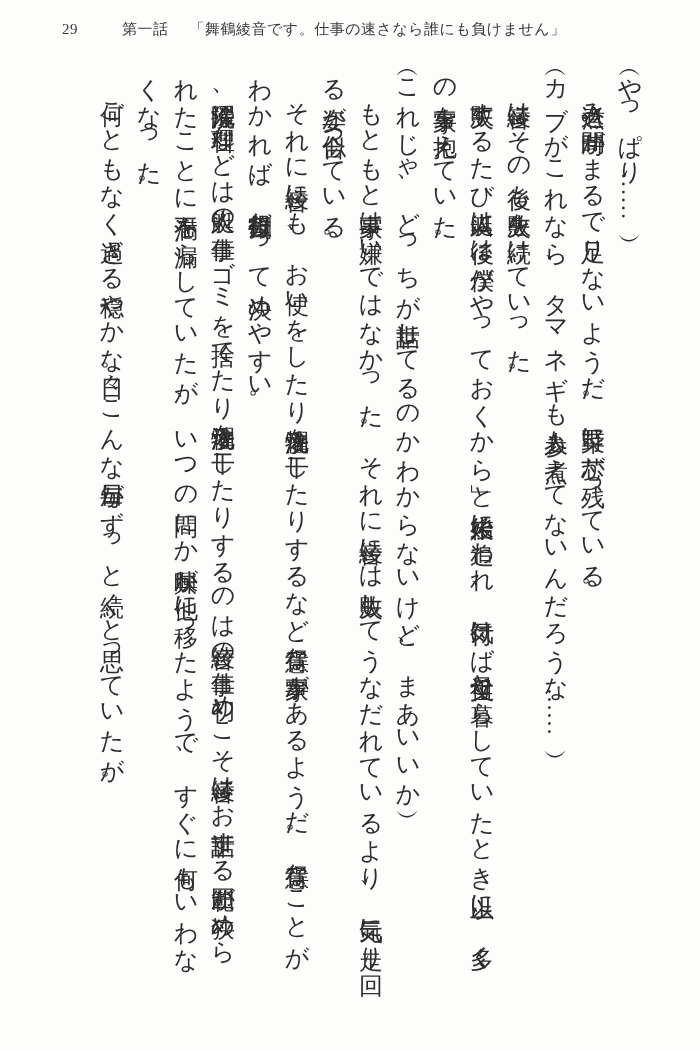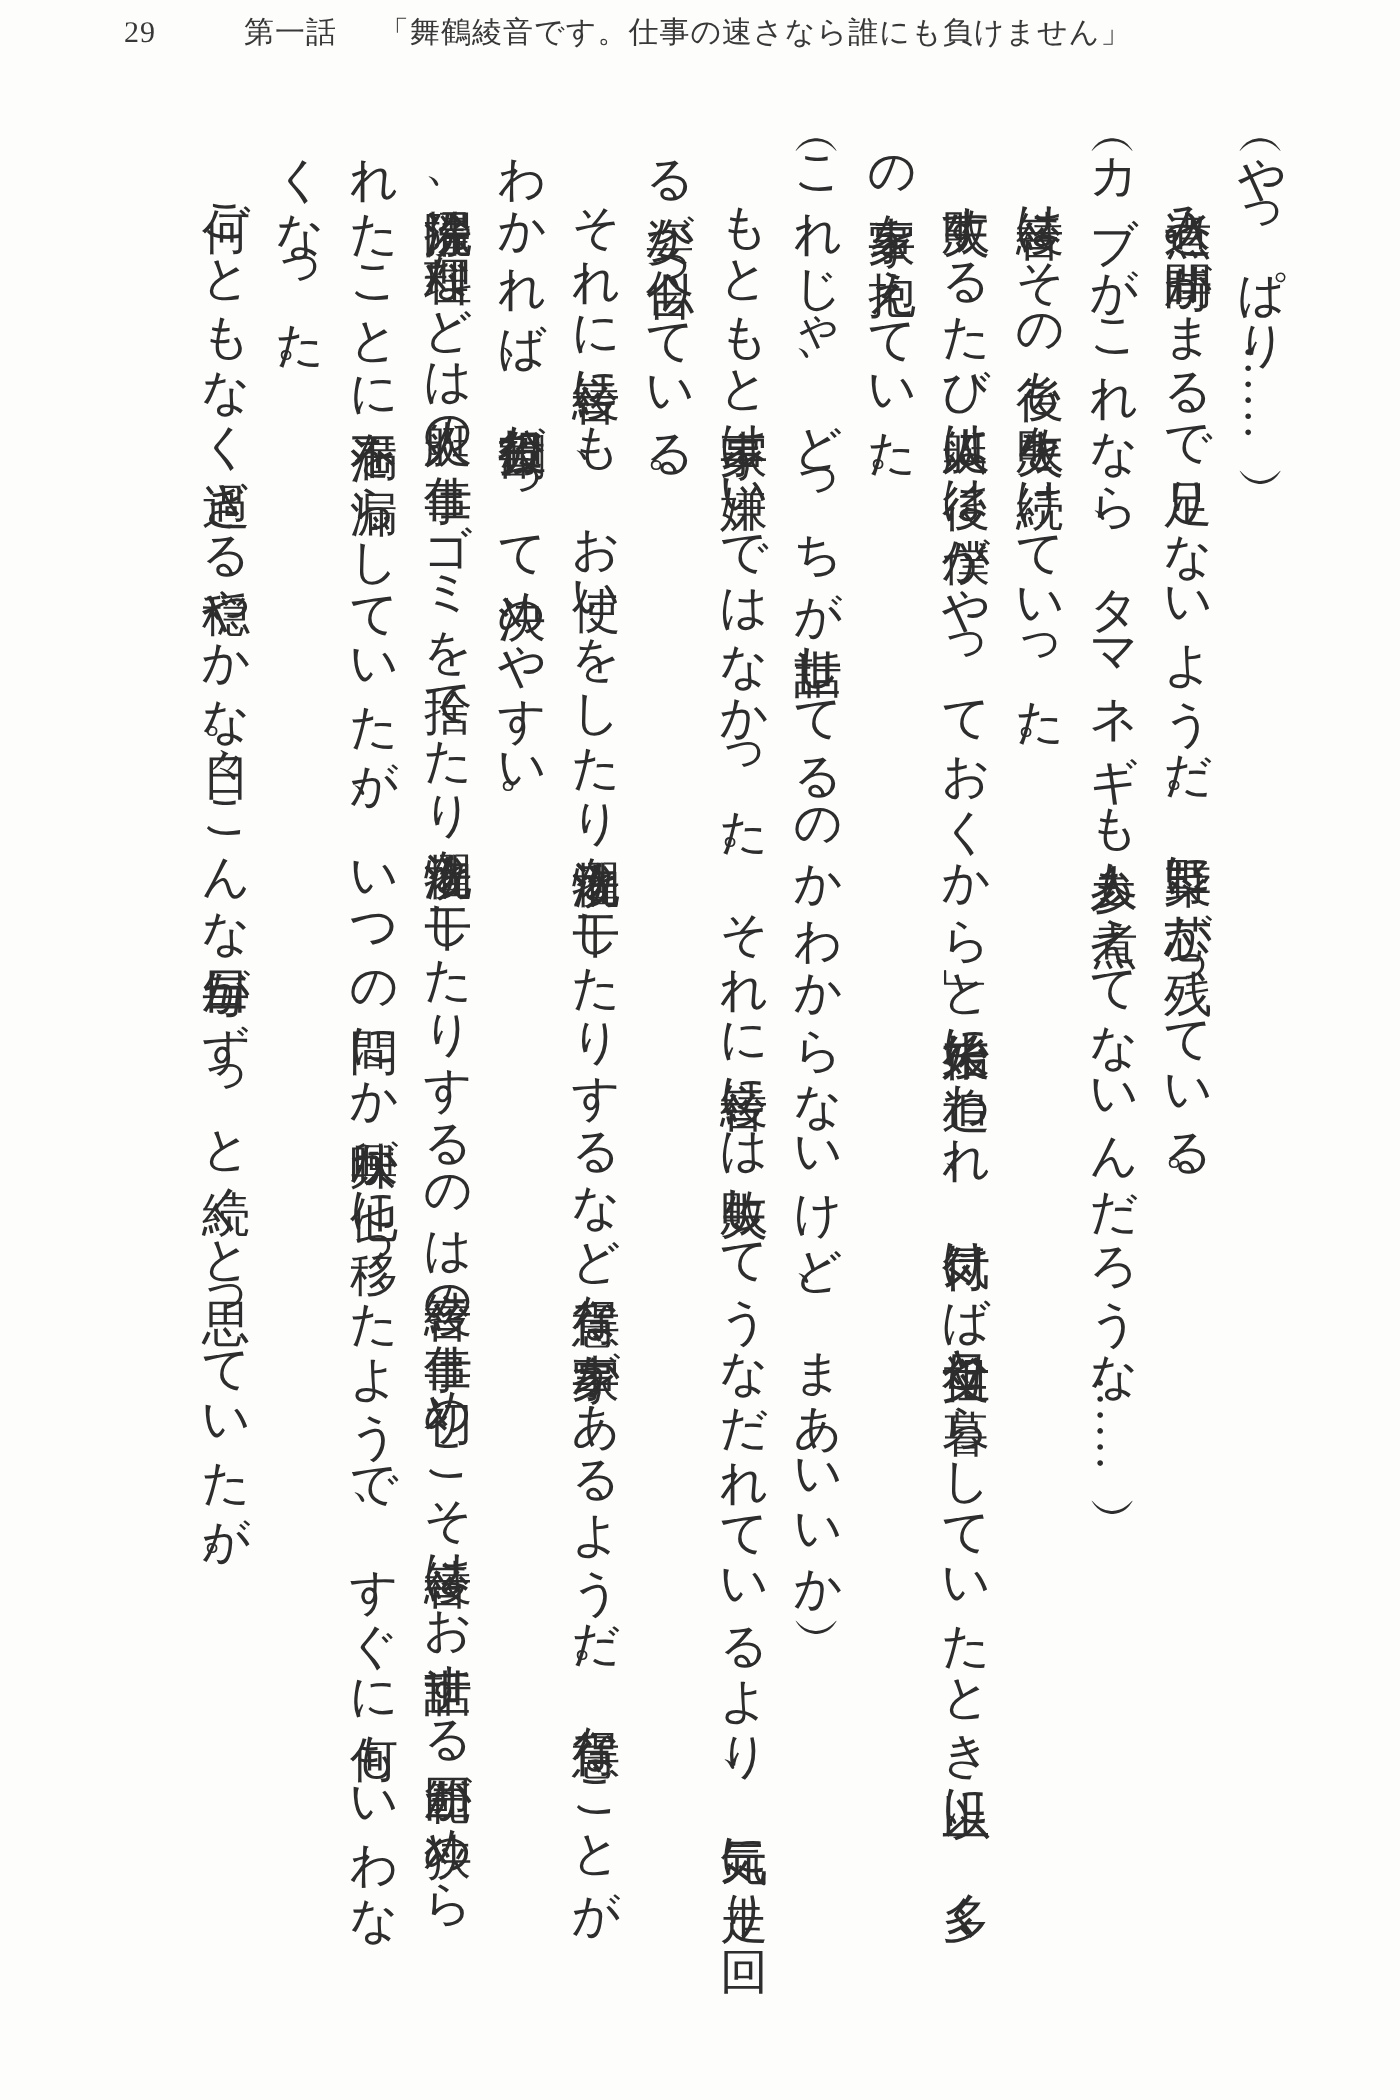--- a/index.html
+++ b/index.html
@@ -14,21 +14,21 @@
     position: relative;
     width: 700px;
     height: 1050px;
     background: #fdfdfc;
     font-family: "Liberation Serif", "DejaVu Serif", serif;
     color: #2d2d2d;
   }
   
   .running-header {
     position: absolute;
-    top: 7px;
+    top: 20px;
     left: 62px;
     font-size: 15px;
     letter-spacing: 0.5px;
     color: #383838;
     white-space: nowrap;
   }
   .page-number {
     display: inline-block;
     margin-right: 44px;
     font-family: "Liberation Serif", "DejaVu Serif", serif;

